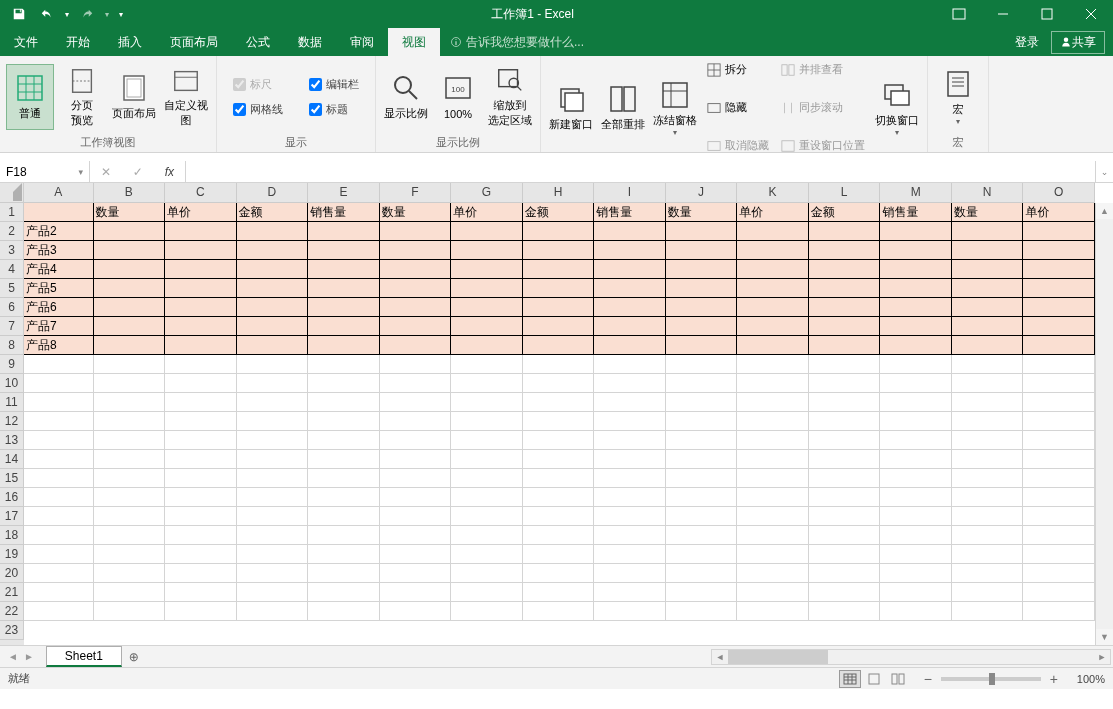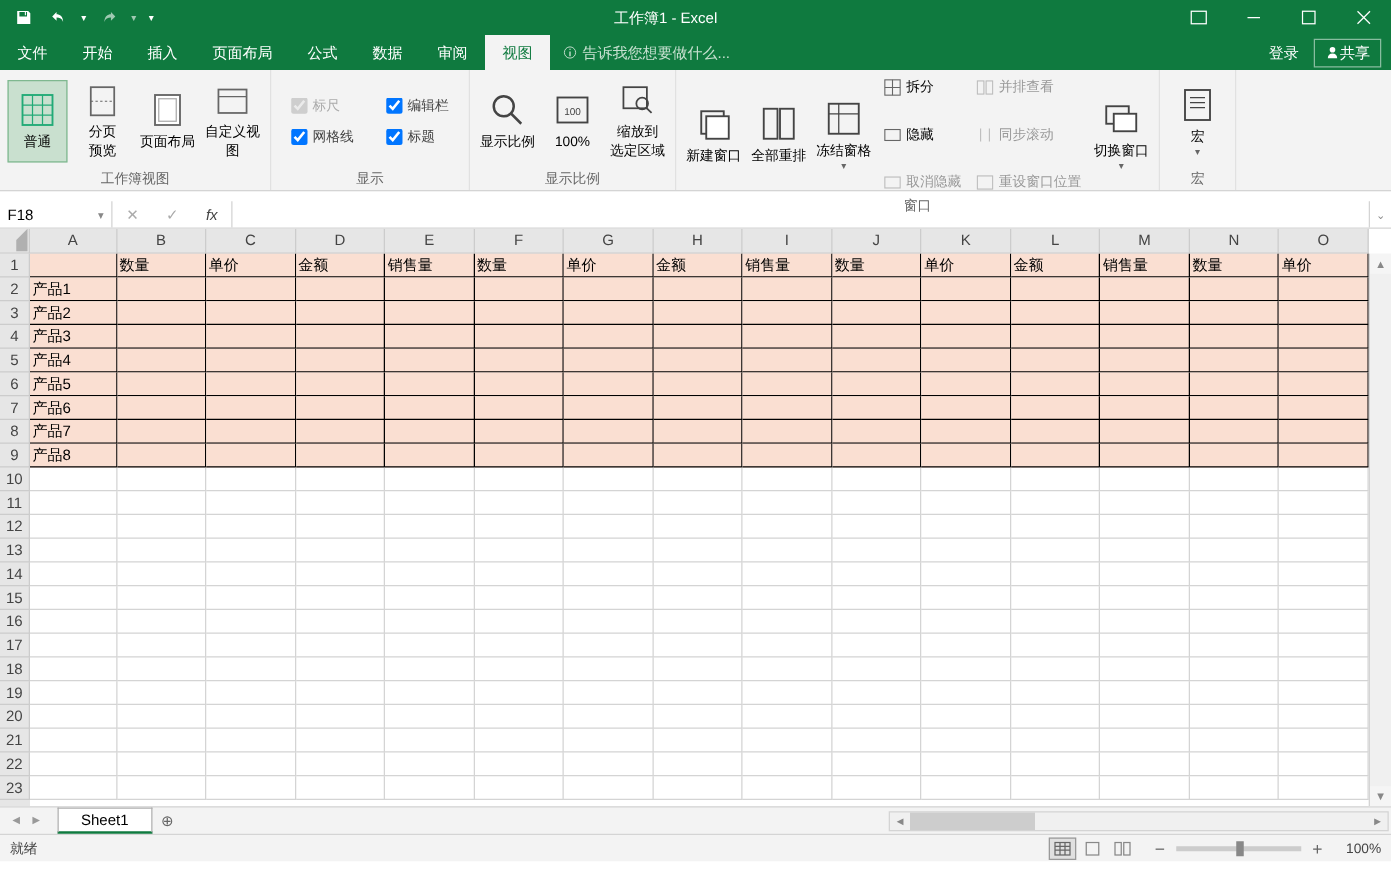--- a/index.html
+++ b/index.html
@@ -332,21 +332,20 @@
       </div>
       <div class="ribbon-large-btn">
           <svg viewBox="0 0 32 32">
             <rect x="4" y="6" width="18" height="14" fill="none" stroke="#444" stroke-width="1.5"></rect>
             <rect x="10" y="12" width="18" height="14" fill="#fff" stroke="#444" stroke-width="1.5"></rect>
           </svg>
           <span>切换窗口</span>
           <span class="dropdown-arrow">▾</span>
         </div>
     </div>
-    <div class="ribbon-group-label">窗口</div>
   </div>
   <div class="ribbon-group">
     <div class="ribbon-group-content">
       <div class="ribbon-large-btn">
           <svg viewBox="0 0 32 32">
             <rect x="6" y="4" width="20" height="24" fill="none" stroke="#444" stroke-width="1.5"></rect>
             <line x1="10" y1="10" x2="22" y2="10" stroke="#444"></line>
             <line x1="10" y1="14" x2="22" y2="14" stroke="#444"></line>
             <line x1="10" y1="18" x2="22" y2="18" stroke="#444"></line>
           </svg>
@@ -426,37 +425,20 @@
           <div class="cell" style="width: 72px;">金额</div>
           <div class="cell" style="width: 72px;">销售量</div>
           <div class="cell" style="width: 72px;">数量</div>
           <div class="cell" style="width: 72px;">单价</div>
           <div class="cell" style="width: 72px;">金额</div>
           <div class="cell" style="width: 72px;">销售量</div>
           <div class="cell" style="width: 72px;">数量</div>
           <div class="cell" style="width: 72px;">单价</div>
         </div>
         <div class="row data">
-          <div class="cell" style="width: 70px;">产品1</div>
-          <div class="cell" style="width: 72px;"></div>
-          <div class="cell" style="width: 72px;"></div>
-          <div class="cell" style="width: 72px;"></div>
-          <div class="cell" style="width: 72px;"></div>
-          <div class="cell" style="width: 72px;"></div>
-          <div class="cell" style="width: 72px;"></div>
-          <div class="cell" style="width: 72px;"></div>
-          <div class="cell" style="width: 72px;"></div>
-          <div class="cell" style="width: 72px;"></div>
-          <div class="cell" style="width: 72px;"></div>
-          <div class="cell" style="width: 72px;"></div>
-          <div class="cell" style="width: 72px;"></div>
-          <div class="cell" style="width: 72px;"></div>
-          <div class="cell" style="width: 72px;"></div>
-        </div>
-        <div class="row data">
           <div class="cell" style="width: 70px;">产品2</div>
           <div class="cell" style="width: 72px;"></div>
           <div class="cell" style="width: 72px;"></div>
           <div class="cell" style="width: 72px;"></div>
           <div class="cell" style="width: 72px;"></div>
           <div class="cell" style="width: 72px;"></div>
           <div class="cell" style="width: 72px;"></div>
           <div class="cell" style="width: 72px;"></div>
           <div class="cell" style="width: 72px;"></div>
           <div class="cell" style="width: 72px;"></div>

